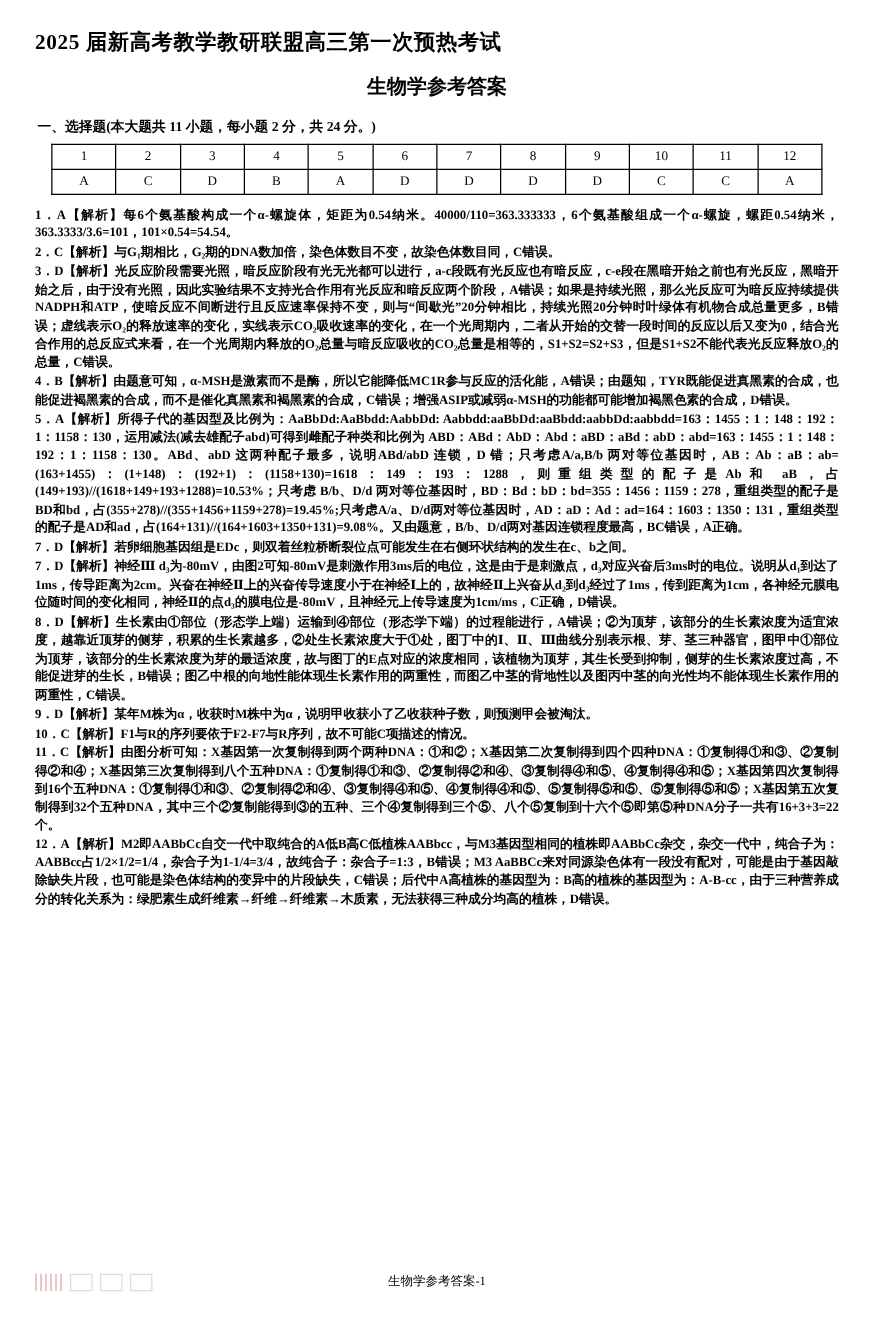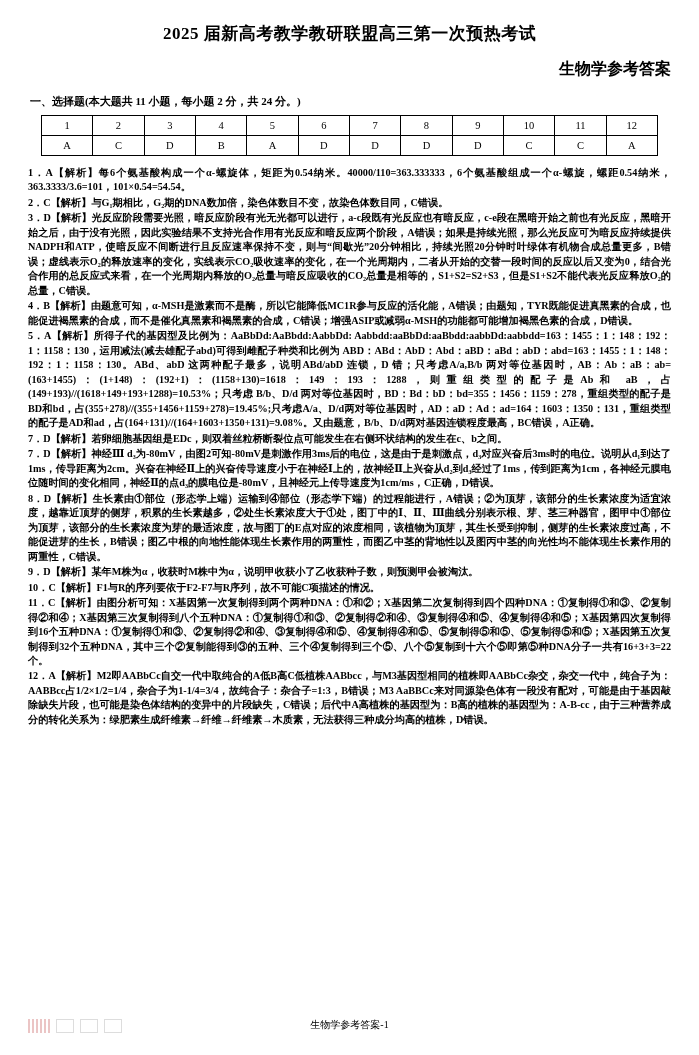--- a/index.html
+++ b/index.html
@@ -14,29 +14,28 @@
   }
   .page {
     position: relative;
     width: 699px;
     min-height: 1055px;
     box-sizing: border-box;
     padding: 18px 28px 26px 28px;
     background: #fff;
   }
   .doc-title {
-    text-align: center;
     font-size: 17px;
     font-weight: bold;
     letter-spacing: 0.5px;
     margin: 4px 0 14px 0;
     font-family: "Liberation Serif", "DejaVu Serif", serif;
   }
   .sub-title {
-    text-align: right;
+    text-align: center;
     font-size: 16px;
     font-weight: bold;
     margin: 4px 0 14px 0;
   }
   .section-head {
     font-size: 11px;
     font-weight: bold;
     margin: 0 0 6px 2px;
   }
   table.answers {

